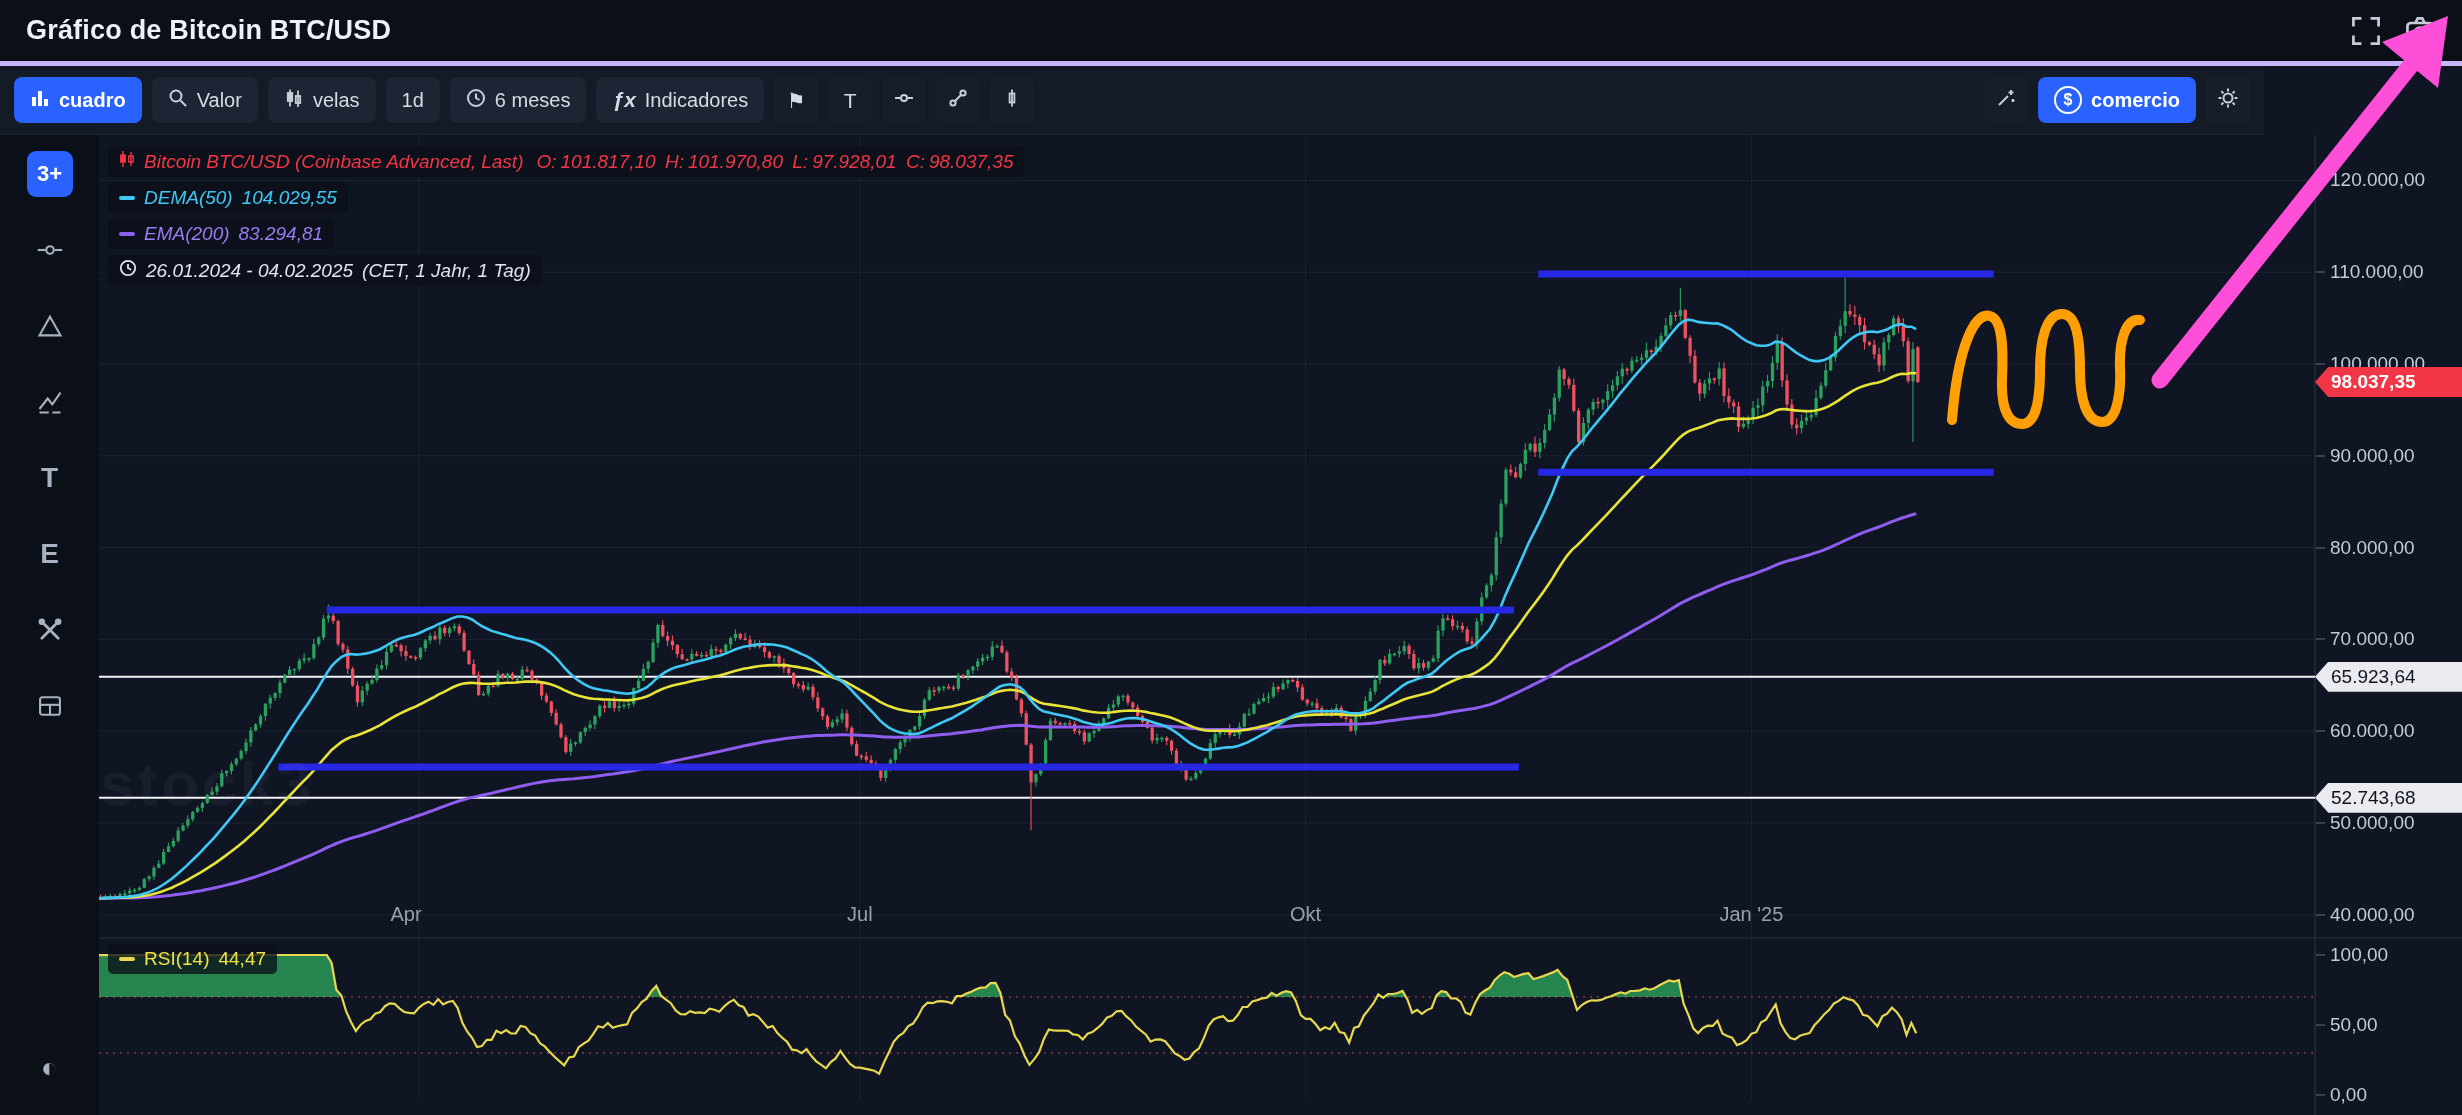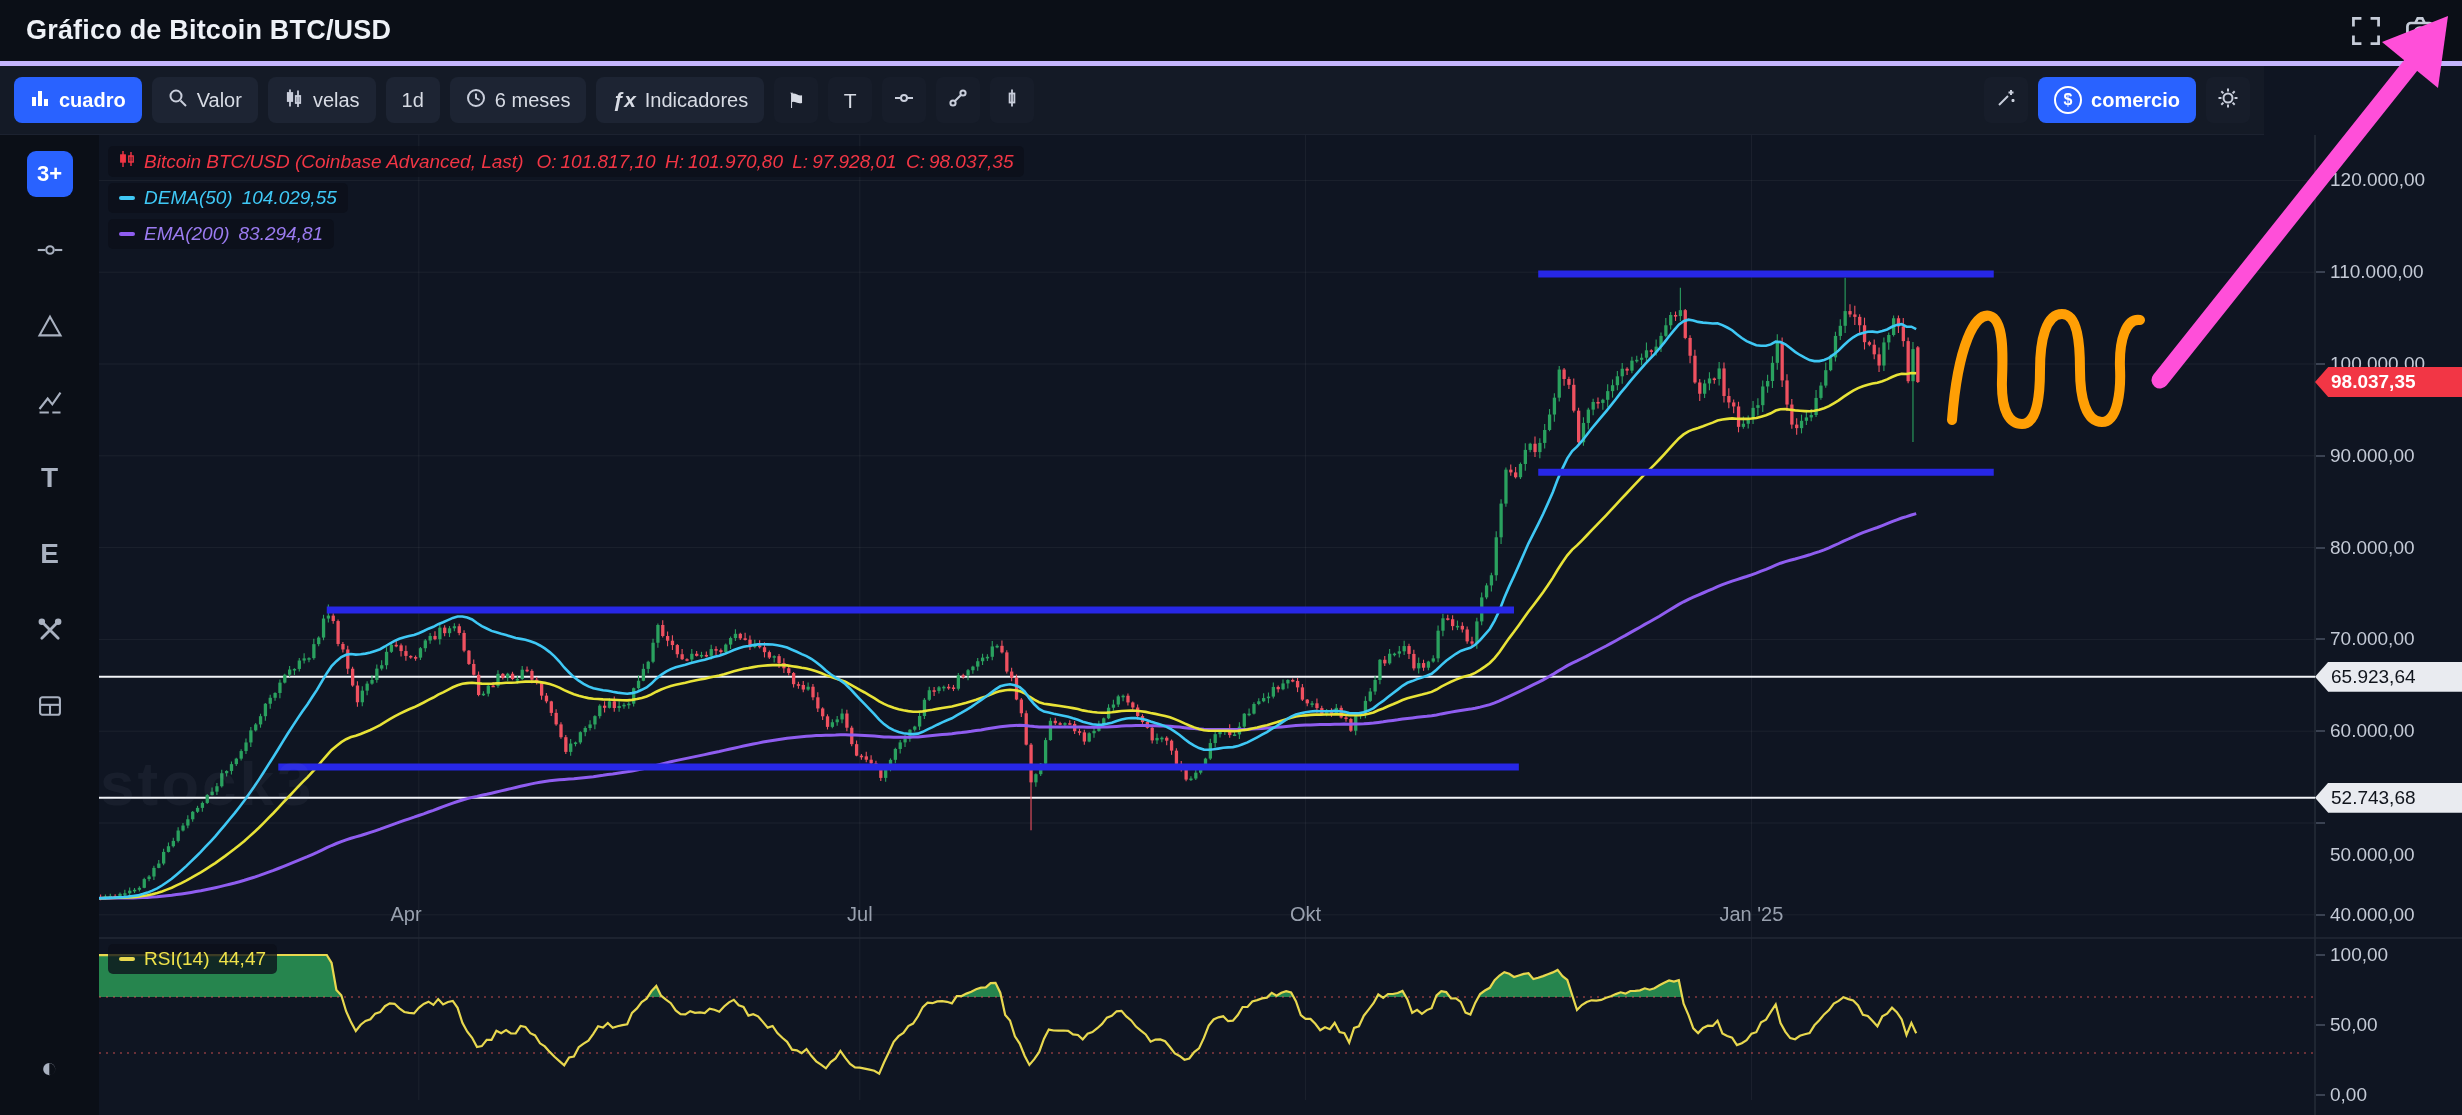--- a/index.html
+++ b/index.html
@@ -877,21 +877,21 @@
     <div class="axis-lbl" style="top: 353px;">100.000,00</div>
     <div class="axis-tick" style="top: 454.8px;"></div>
     <div class="axis-lbl" style="top: 444.8px;">90.000,00</div>
     <div class="axis-tick" style="top: 546.6px;"></div>
     <div class="axis-lbl" style="top: 536.6px;">80.000,00</div>
     <div class="axis-tick" style="top: 638.4px;"></div>
     <div class="axis-lbl" style="top: 628.4px;">70.000,00</div>
     <div class="axis-tick" style="top: 730.2px;"></div>
     <div class="axis-lbl" style="top: 720.2px;">60.000,00</div>
     <div class="axis-tick" style="top: 822px;"></div>
-    <div class="axis-lbl" style="top: 812px; margin-top: 32px;">50.000,00</div>
+    <div class="axis-lbl" style="top: 812px;">50.000,00</div>
     <div class="axis-tick" style="top: 913.8px;"></div>
     <div class="axis-lbl" style="top: 903.8px;">40.000,00</div>
     <div class="axis-tick" style="top: 954px;"></div>
     <div class="axis-lbl" style="top: 944px;">100,00</div>
     <div class="axis-tick" style="top: 1024px;"></div>
     <div class="axis-lbl" style="top: 1014px;">50,00</div>
     <div class="axis-tick" style="top: 1094px;"></div>
     <div class="axis-lbl" style="top: 1084px;">0,00</div>
     <div class="time-lbl" style="left: 406px; top: 903px;">Apr</div>
     <div class="time-lbl" style="left: 859.806px; top: 903px;">Jul</div>
@@ -1098,20 +1098,30 @@
   <div class="lg-line"><span class="pill lg-cyan">
     <span class="sw" style="background:#3fc8f5"></span>
     <span>DEMA(50)</span>
     <span>104.029,55</span>
   </span></div>
   <div class="lg-line"><span class="pill lg-purple">
     <span class="sw" style="background:#8f5df0"></span>
     <span>EMA(200)</span>
     <span>83.294,81</span>
   </span></div>
+  <div class="lg-line"><span class="pill lg-white">
+    <span>
+      <svg width="18" height="18" viewBox="0 0 20 20" fill="none" stroke="#dfe4ee" stroke-width="2">
+        <circle cx="10" cy="10" r="8"></circle>
+            <path d="M10 5.5 V10 L13.5 12"></path>
+      </svg>
+    </span>
+    <span>26.01.2024 - 04.02.2025</span>
+    <span>(CET, 1 Jahr, 1 Tag)</span>
+  </span></div>
 </div>
 
 <div class="rsi-legend">
   <span class="pill lg-yellow">
     <span class="sw" style="background:#e8d84f"></span>
     <span>RSI(14)</span>
     <span>44,47</span>
   </span>
 </div>
 

